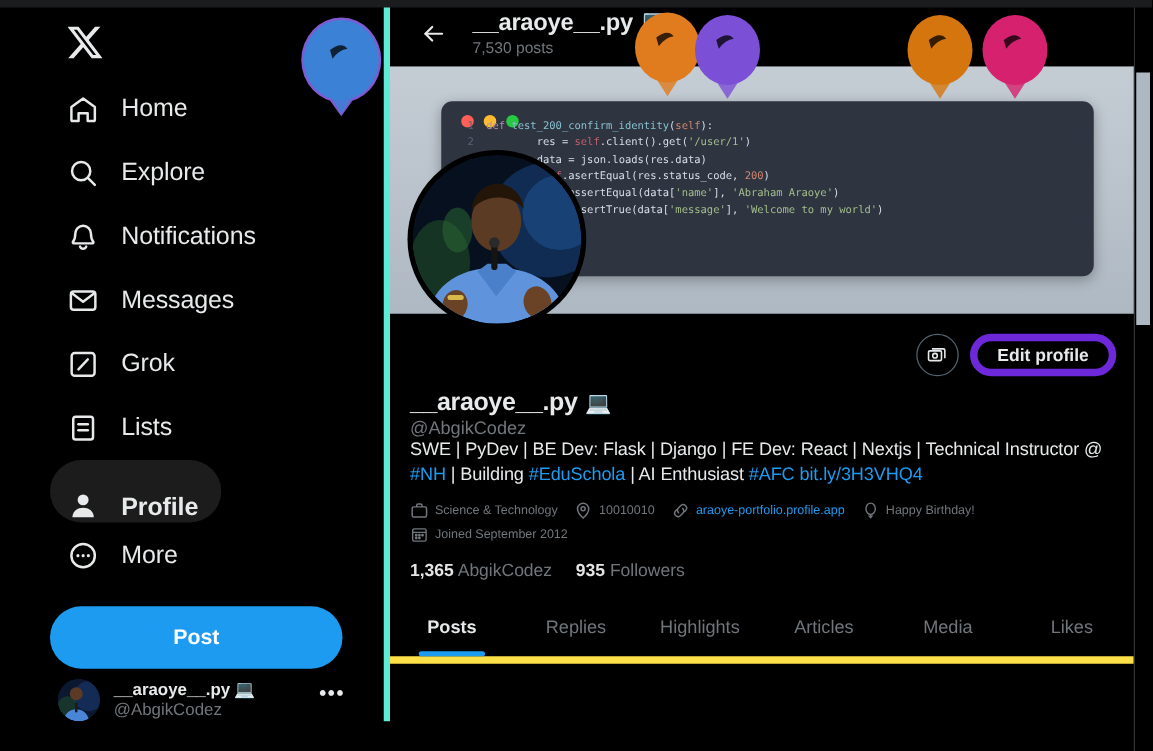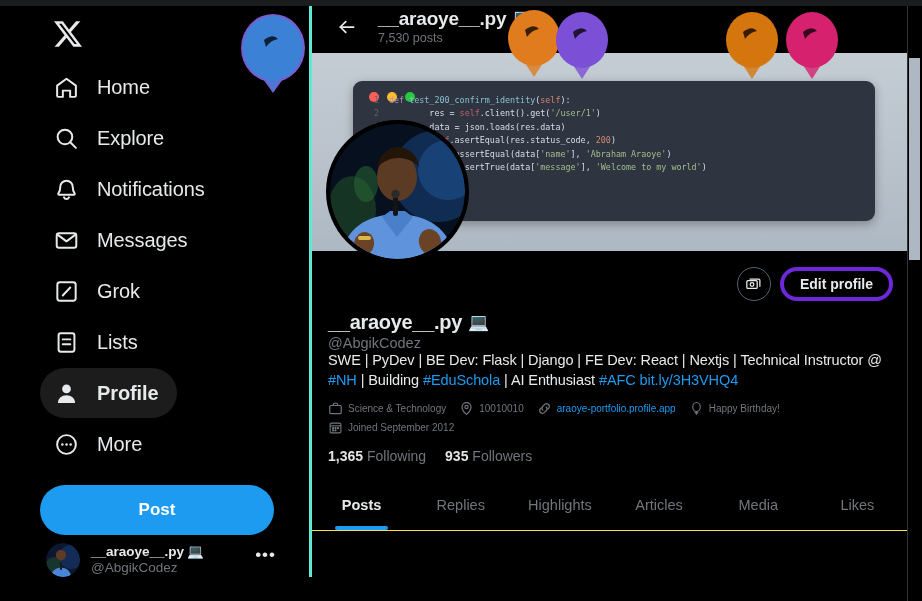--- a/index.html
+++ b/index.html
@@ -21,21 +21,21 @@
   .top-strip {
     position: absolute; left: 0; top: 0; width: 922px; height: 6px;
     background: #1a1c1e; z-index: 60;
   }
 
   
   .sidebar {
     position: relative;
     width: 312px; height: 577px;
     background: #000;
-    border-right: 3px solid #5eead4;
+    border-right: 5px solid #5eead4;
     flex: 0 0 312px;
     padding-left: 40px;
     padding-top: 8px;
   }
   .x-logo { width: 52px; height: 52px; display: flex; align-items: center; justify-content: center; margin-left: 2px; }
   .nav { margin-top: 2px; }
   .nav-item {
     display: flex; align-items: center;
     height: 50px;
     border-radius: 999px;
@@ -45,21 +45,21 @@
     cursor: pointer;
   }
   .nav-item .ic { width: 28px; height: 28px; flex: 0 0 28px; display: flex; align-items: center; justify-content: center; }
   .nav-label {
     margin-left: 17px;
     font-size: 20px;
     color: #e7e9ea;
     letter-spacing: -0.1px;
     white-space: nowrap;
   }
-  .nav-item.active { background: #1c1c1c; }
+  .nav-item.active { background: #1c1c1c; align-items: flex-end; }
   .nav-item.active .nav-label { font-weight: bold; }
 
   .post-btn {
     margin-top: 16px;
     width: 234px; height: 50px;
     background: #1d9bf0;
     border-radius: 999px;
     color: #fff;
     font-size: 17px;
     font-weight: bold;
@@ -175,21 +175,21 @@
   }
   .icon-btn {
     width: 34px; height: 34px; border-radius: 50%;
     border: 1px solid #536471;
     display: flex; align-items: center; justify-content: center;
     cursor: pointer; background: transparent;
   }
   .edit-btn {
     height: 34px; padding: 0 16px;
     border-radius: 999px;
-    border: 4px solid #6d28d9;
+    border: 6px solid #6d28d9;
     background: transparent;
     color: #e7e9ea; font-size: 14px; font-weight: bold;
     cursor: pointer;
     font-family: "Liberation Sans", sans-serif;
   }
 
   
   .info { padding: 0 16px; margin-top: -6px; }
   .disp-name {
     font-size: 20px; font-weight: bold; color: #e7e9ea;
@@ -210,21 +210,21 @@
   .meta-item svg { flex: 0 0 auto; }
 
   .stats { margin-top: 11px; display: flex; gap: 19px; }
   .stat { font-size: 14px; color: #71767b; cursor: pointer; }
   .stat b { color: #e5e5e5; font-weight: bold; }
 
   
   .tabs {
     margin-top: 15px;
     display: flex;
-    border-bottom: 1px solid #fde047;
+    border-bottom: 6px solid #fde047;
     height: 52px;
   }
   .tab {
     flex: 1;
     display: flex; align-items: center; justify-content: center;
     position: relative;
     font-size: 14.5px; color: #71767b;
     cursor: pointer;
   }
   .tab.active { color: #e7e9ea; font-weight: bold; }
@@ -497,21 +497,21 @@
                 <circle cx="12" cy="16.6" r=".9" fill="#71767b"></circle>
               </svg>
             </span>
             <span>Joined September 2012</span>
           </div>
         </div>
 
       <div class="stats">
         <div class="stat">
           <b>1,365</b>
-          <span>Following</span>
+          <span>AbgikCodez</span>
         </div>
         <div class="stat">
           <b>935</b>
           <span>Followers</span>
         </div>
       </div>
     </div>
 
     <div class="tabs" id="tabs">
         <div class="tab active">Posts</div>

